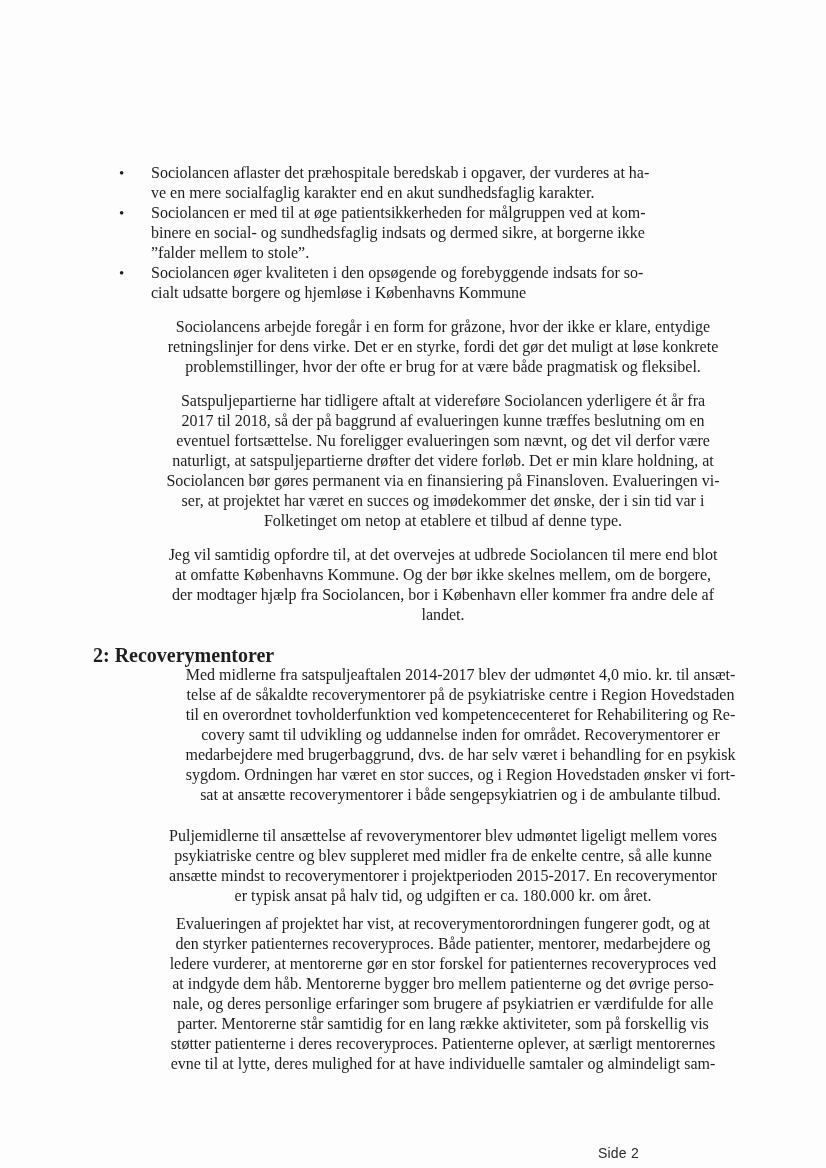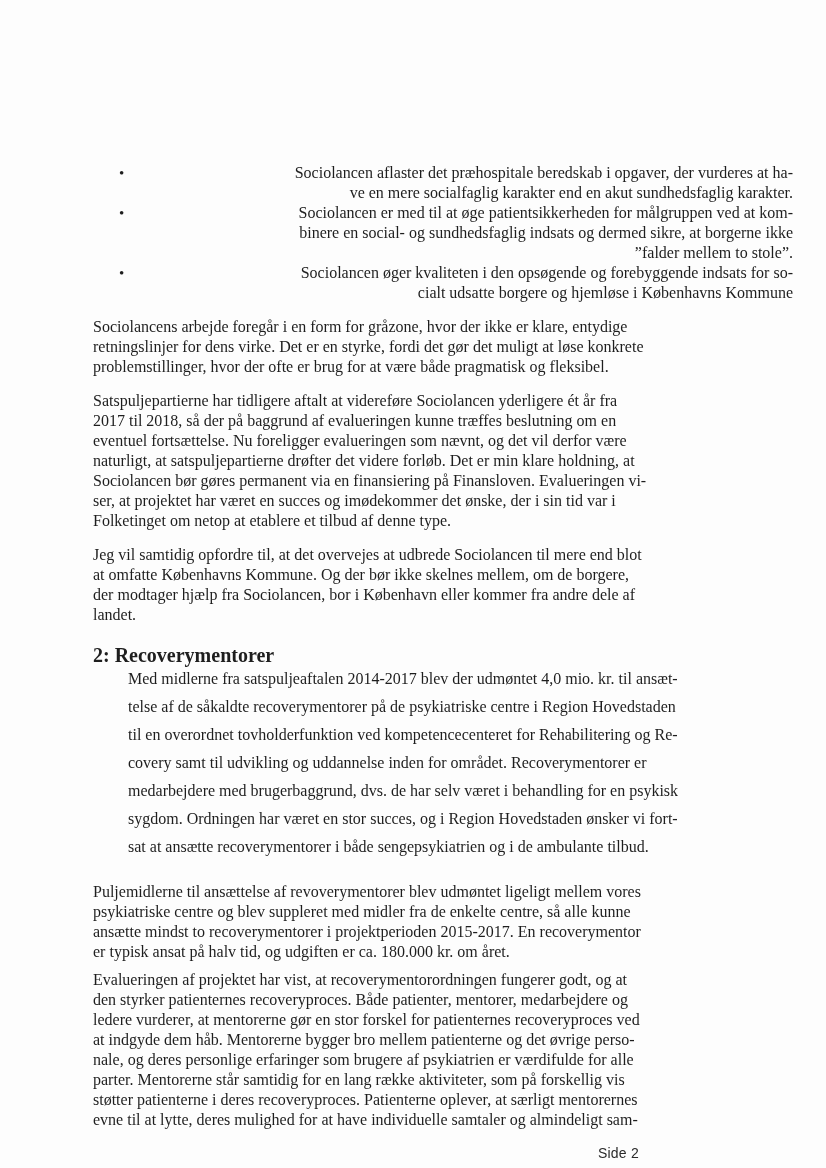--- a/index.html
+++ b/index.html
@@ -39,32 +39,32 @@
   }
   .bullet-marker {
     flex: 0 0 32px;
     margin-left: 26px;
     text-align: left;
     font-size: 15px;
   }
   .bullet-text {
     flex: 1 1 auto;
     white-space: pre-wrap;
-    text-align: right;
   }
   .para {
     margin: 14px 0 0 0;
     white-space: pre-wrap;
+    text-align: center;
   }
   .gap-lg  { }
   .gap-md  { margin-top: 14px; }
   .gap-sm  { margin-top: 21px; }
   .gap-xs  { margin-top: 8px; }
   .no-gap  { margin-top: 0; }
-  .tight   { line-height: 28px; margin-left: 35px; }
+  .tight   { line-height: 20px; margin-left: 35px; }
   .section-heading {
     margin: 20px 0 0 0;
     font-size: 20px;
     line-height: 20px;
     font-weight: bold;
     white-space: pre-wrap;
   }
   .page-footer {
     position: absolute;
     left: 598px;

